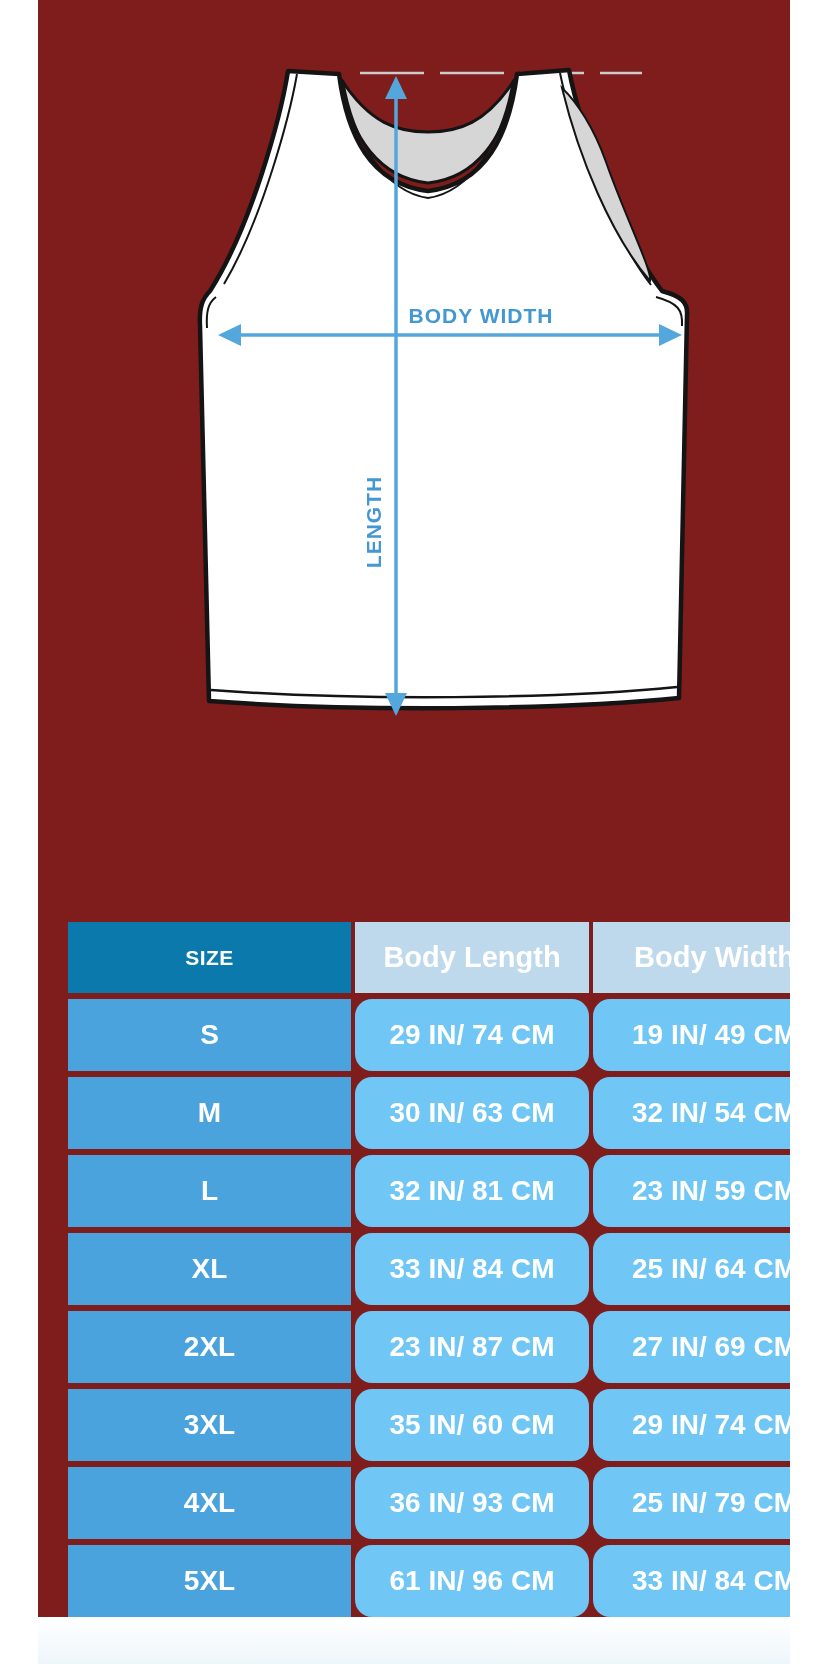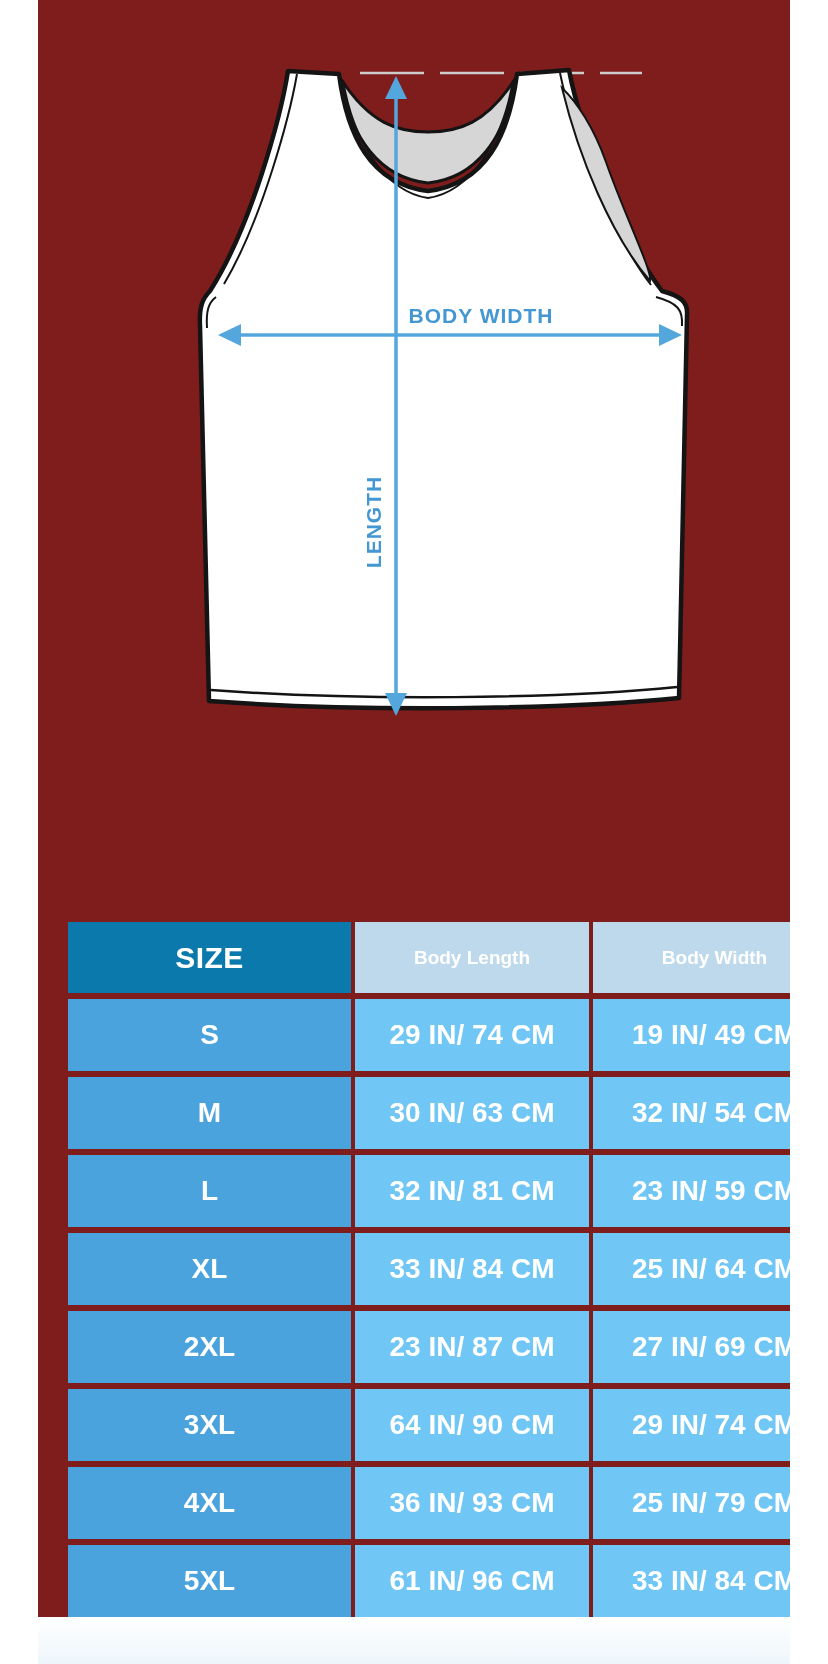--- a/index.html
+++ b/index.html
@@ -30,24 +30,24 @@
     position:absolute;top:922px;left:30px;width:768px;
     display:grid;grid-template-columns:283px 234px 243px;
     grid-template-rows:71px repeat(8,72px);
     column-gap:4px;row-gap:6px;
   }
   .size-table .row{display:contents;}
   .cell{
     display:flex;align-items:center;justify-content:center;
     color:#ffffff;font-weight:700;
   }
-  .th1{background:#0b79ac;font-size:30px;letter-spacing:0.5px;}
-  .th{background:#bfd9ec;font-size:19px;}
+  .th1{background:#0b79ac;font-size:21px;letter-spacing:0.5px;}
+  .th{background:#bfd9ec;font-size:29px;}
   .tsize{background:#4aa3dc;font-size:28px;}
-  .tval{background:#70c6f4;font-size:28px;}
+  .tval{background:#70c6f4;font-size:28px;border-radius:17px;}
   
   .footer-strip{
     position:absolute;top:1617px;left:0;width:828px;height:47px;
     background:linear-gradient(#ffffff,#eef6fb);
   }
 </style>
 </head>
 <body>
 
 <div class="page">
@@ -132,21 +132,21 @@
       <div class="cell tval">33 IN/ 84 CM</div>
       <div class="cell tval">25 IN/ 64 CM</div>
     </div>
     <div class="row">
       <div class="cell tsize">2XL</div>
       <div class="cell tval">23 IN/ 87 CM</div>
       <div class="cell tval">27 IN/ 69 CM</div>
     </div>
     <div class="row">
       <div class="cell tsize">3XL</div>
-      <div class="cell tval">64 IN/ 90 CM</div>
+      <div class="cell tval">35 IN/ 60 CM</div>
       <div class="cell tval">29 IN/ 74 CM</div>
     </div>
     <div class="row">
       <div class="cell tsize">4XL</div>
       <div class="cell tval">36 IN/ 93 CM</div>
       <div class="cell tval">25 IN/ 79 CM</div>
     </div>
     <div class="row">
       <div class="cell tsize">5XL</div>
       <div class="cell tval">61 IN/ 96 CM</div>

